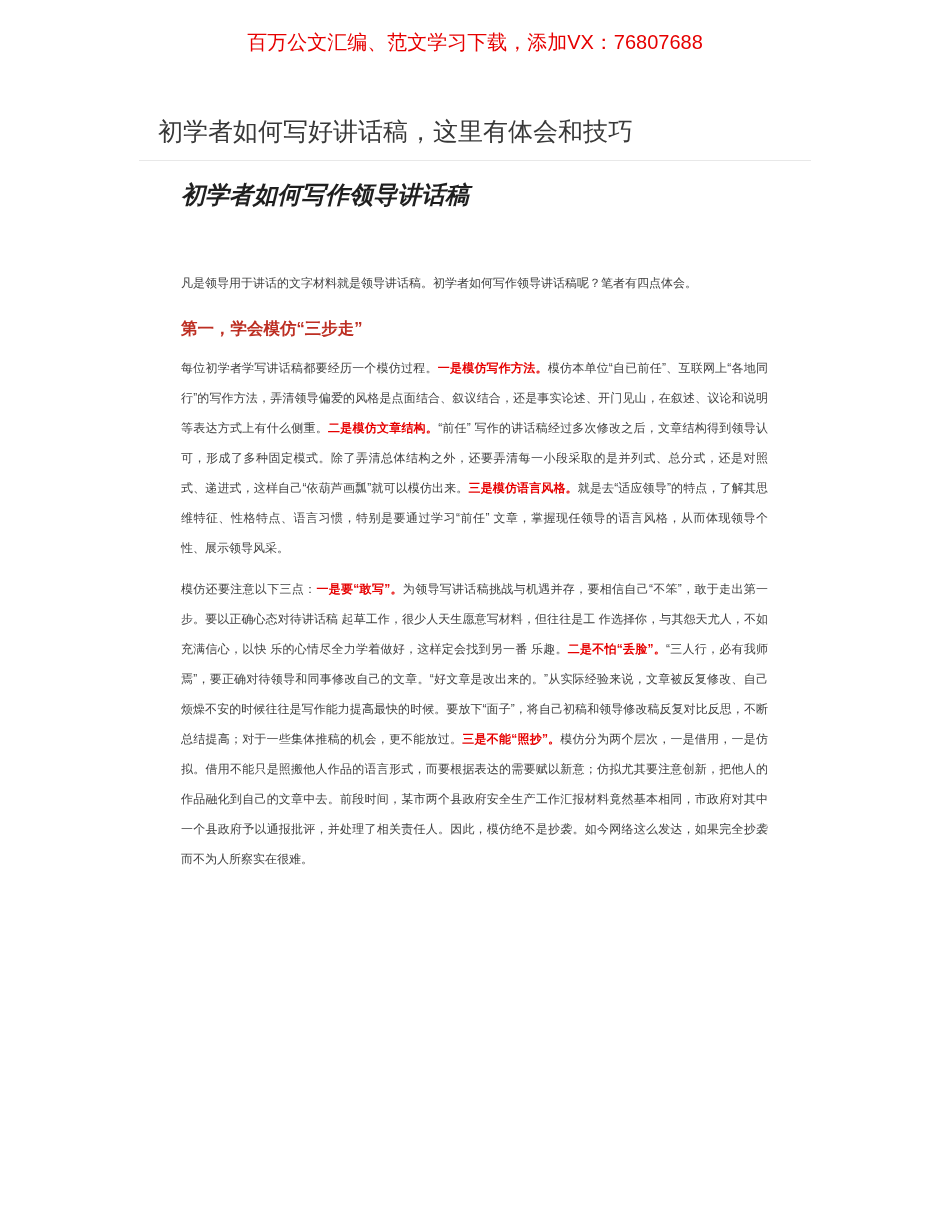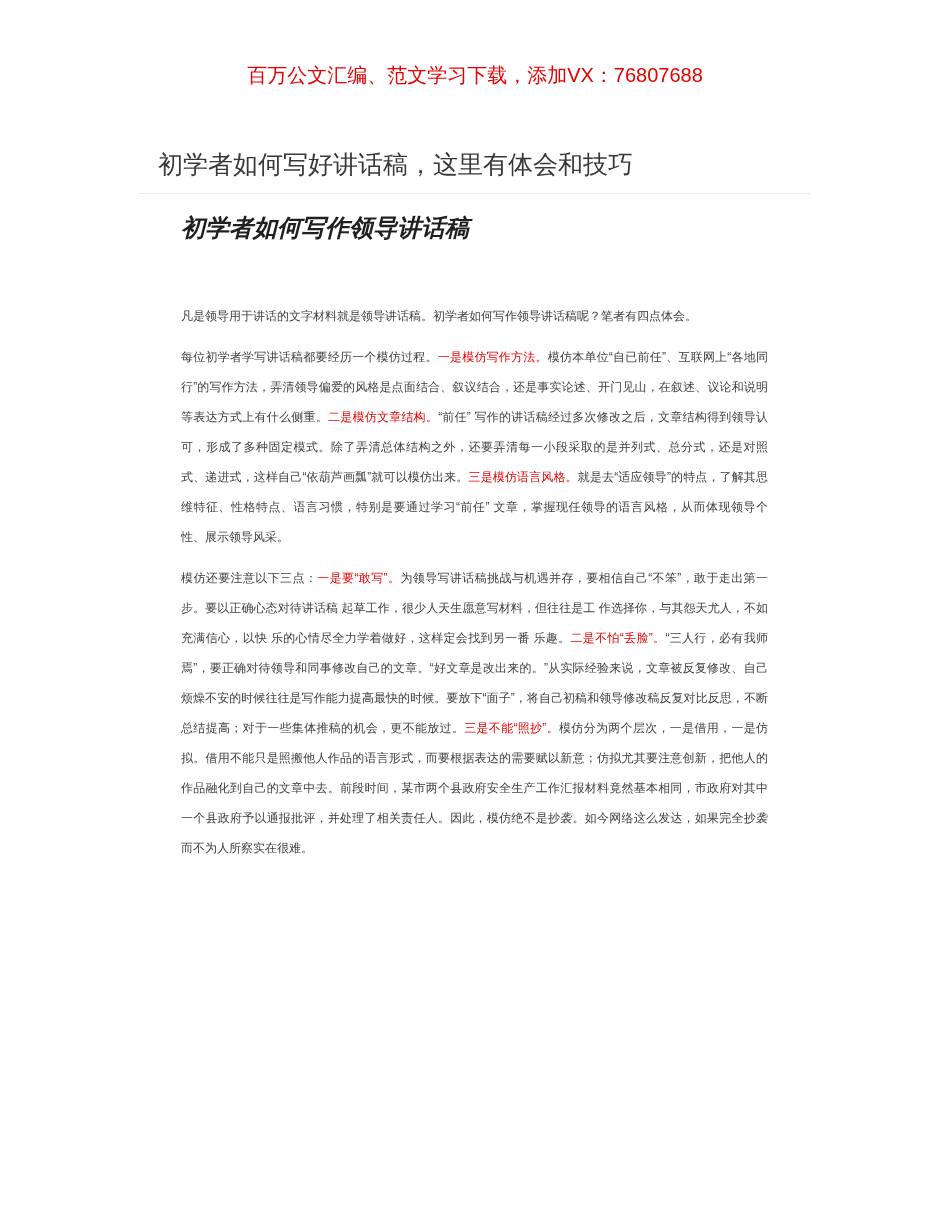--- a/index.html
+++ b/index.html
@@ -14,21 +14,21 @@
   }
   html,body{margin:0;padding:0;}
   body{
     width:950px;height:1230px;
     background:var(--c-page-bg);
     font-family:"Liberation Sans","DejaVu Sans",sans-serif;
     overflow:hidden;
   }
   .page{width:950px;height:1230px;position:relative;}
   .header-note{
-    padding-top:61px;
+    padding-top:28px;
     text-align:center;
     font-size:20px;
     line-height:28px;
     color:var(--c-header-red);
   }
   .container{
     width:672px;
     margin:0 auto;
   }
   .page-title{
@@ -64,37 +64,38 @@
   }
   .article-body h3.subheading{
     margin:15px 0 10px;
     font-size:16.5px;
     font-weight:700;
     line-height:30px;
     color:var(--c-subhead-red);
   }
   .article-body .red{
     color:var(--c-inline-red);
-    font-weight:400;
+    font-weight:700;
   }
 </style>
 </head>
 <body>
 
 <div class="page">
   <div class="header-note">百万公文汇编、范文学习下载，添加VX：76807688</div>
 
   <div class="container">
     <h1 class="page-title">初学者如何写好讲话稿，这里有体会和技巧</h1>
 
     <div class="divider"></div>
 
     <div class="article">
       <h2 class="article-heading">初学者如何写作领导讲话稿</h2>
 
       <div class="article-body">
           <p class="body-para"><span>凡是领导用于讲话的文字材料就是领导讲话稿。初学者如何写作领导讲话稿呢？笔者有四点体会。</span></p>
+          <h3 class="subheading"><span>第一，学会模仿“三步走”</span></h3>
           <p class="body-para"><span>每位初学者学写讲话稿都要经历一个模仿过程。</span><span class="red">一是模仿写作方法。</span><span>模仿本单位“自已前任”、互联网上“各地同行”的写作方法，弄清领导偏爱的风格是点面结合、叙议结合，还是事实论述、开门见山，在叙述、议论和说明等表达方式上有什么侧重。</span><span class="red">二是模仿文章结构。</span><span>“前任” 写作的讲话稿经过多次修改之后，文章结构得到领导认可，形成了多种固定模式。除了弄清总体结构之外，还要弄清每一小段采取的是并列式、总分式，还是对照式、递进式，这样自己“依葫芦画瓢”就可以模仿出来。</span><span class="red">三是模仿语言风格。</span><span>就是去“适应领导”的特点，了解其思维特征、性格特点、语言习惯，特别是要通过学习“前任” 文章，掌握现任领导的语言风格，从而体现领导个性、展示领导风采。</span></p>
           <p class="body-para"><span>模仿还要注意以下三点：</span><span class="red">一是要“敢写”。</span><span>为领导写讲话稿挑战与机遇并存，要相信自己“不笨”，敢于走出第一步。要以正确心态对待讲话稿 起草工作，很少人天生愿意写材料，但往往是工 作选择你，与其怨天尤人，不如充满信心，以快 乐的心情尽全力学着做好，这样定会找到另一番 乐趣。</span><span class="red">二是不怕“丢脸”。</span><span>“三人行，必有我师焉”，要正确对待领导和同事修改自己的文章。“好文章是改出来的。”从实际经验来说，文章被反复修改、自己烦燥不安的时候往往是写作能力提高最快的时候。要放下“面子”，将自己初稿和领导修改稿反复对比反思，不断总结提高；对于一些集体推稿的机会，更不能放过。</span><span class="red">三是不能“照抄”。</span><span>模仿分为两个层次，一是借用，一是仿拟。借用不能只是照搬他人作品的语言形式，而要根据表达的需要赋以新意；仿拟尤其要注意创新，把他人的作品融化到自己的文章中去。前段时间，某市两个县政府安全生产工作汇报材料竟然基本相同，市政府对其中一个县政府予以通报批评，并处理了相关责任人。因此，模仿绝不是抄袭。如今网络这么发达，如果完全抄袭而不为人所察实在很难。</span></p>
         </div>
     </div>
   </div>
 </div>
 
 </body></html>

